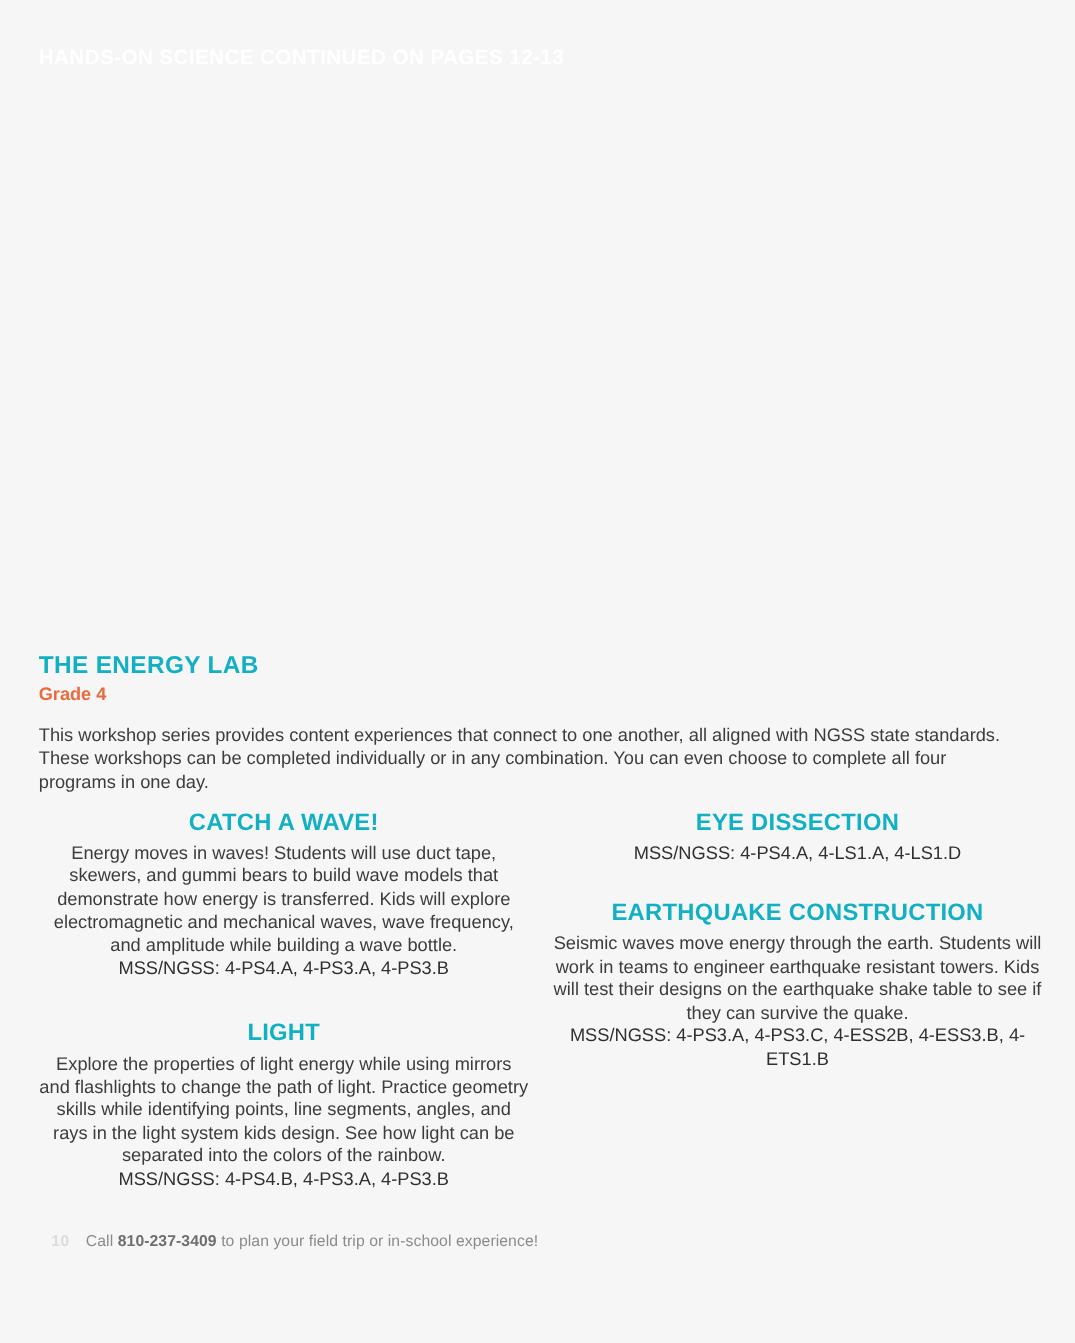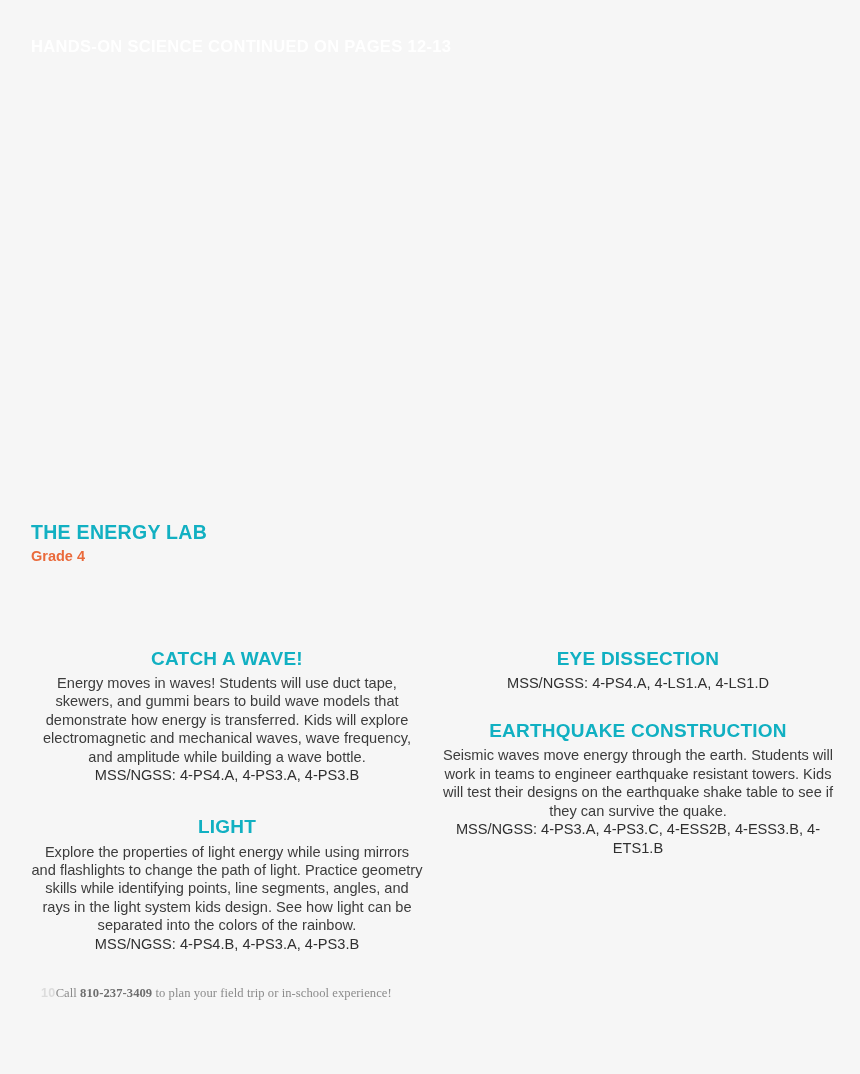--- a/index.html
+++ b/index.html
@@ -129,55 +129,55 @@
   
   .col-right .prog-eye { margin-bottom: 28px; }
 
   
   .footer {
     position: absolute;
     left: 41px;
     top: 986px;
     display: flex;
     align-items: baseline;
-    gap: 0;
+    gap: 13px;
     white-space: nowrap;
   }
 
   .page-number {
     font-size: 12.5px;
     font-weight: bold;
     color: #dcdcdc;
     letter-spacing: 0.03em;
   }
 
   .footer-text {
     font-size: 12.6px;
     color: #8b8b8b;
     letter-spacing: 0.005em;
-    font-family: Liberation Serif, serif;
   }
 
   .footer-phone {
     font-weight: bold;
     color: #6e6e6e;
   }
 </style>
 </head>
 <body>
 
 <div class="page">
 
   <div class="top-banner">HANDS-ON SCIENCE CONTINUED ON PAGES 12-13</div>
 
   <div class="media-region"></div>
 
   <div class="content">
     <h1 class="lab-title">THE ENERGY LAB</h1>
     <div class="lab-grade">Grade 4</div>
+    <p class="lab-intro">This workshop series provides content experiences that connect to one another, all aligned with NGSS state standards. These workshops can be completed individually or in any combination. You can even choose to complete all four programs in one day.</p>
   </div>
 
   <div class="columns">
 
     <div class="col col-left">
 
       <div class="prog">
         <h2 class="prog-title">CATCH A WAVE!</h2>
         <p class="prog-body">Energy moves in waves! Students will use duct tape, skewers, and gummi bears to build wave models that demonstrate how energy is transferred. Kids will explore electromagnetic and mechanical waves, wave frequency, and amplitude while building a wave bottle.</p>
         <p class="prog-standards">MSS/NGSS: 4-PS4.A, 4-PS3.A, 4-PS3.B</p>

